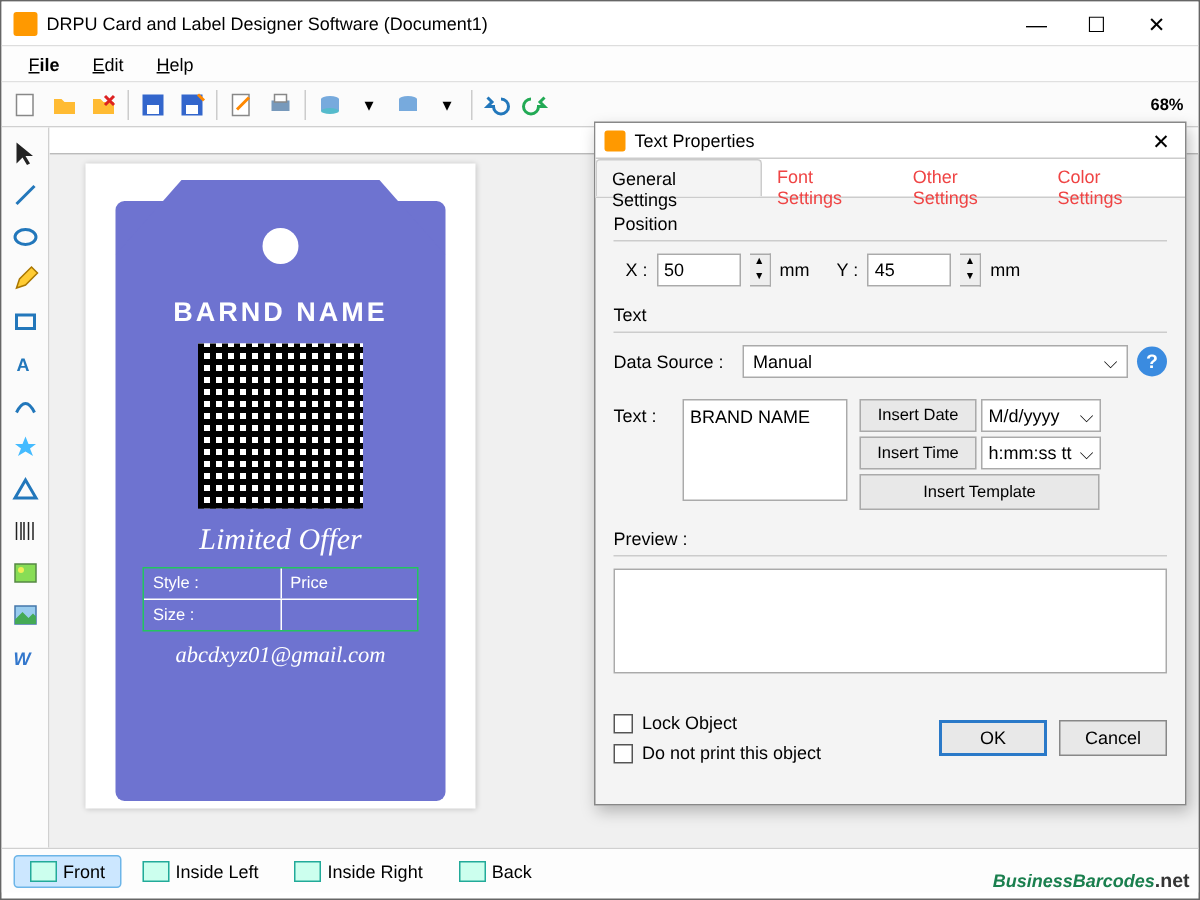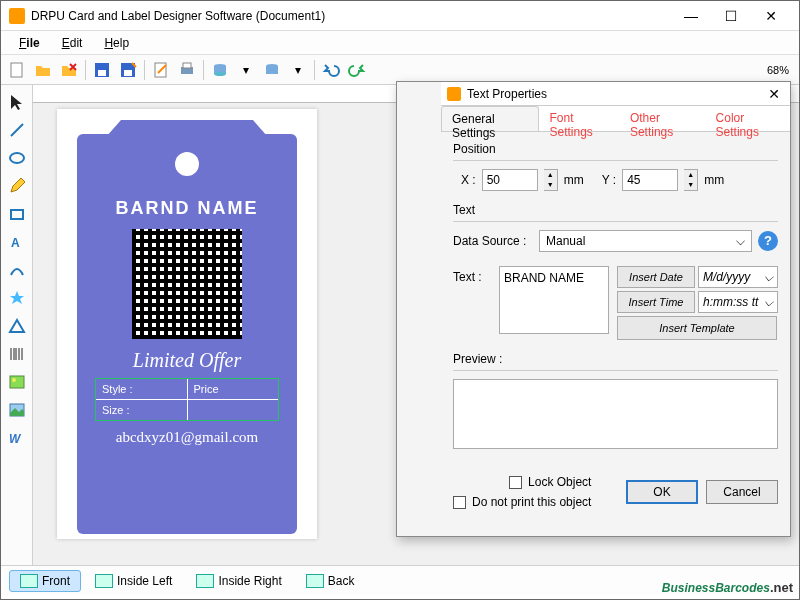--- a/index.html
+++ b/index.html
@@ -8,45 +8,45 @@
 .titlebar .app-icon { width: 16px; height: 16px; background: #f90; margin-right: 6px; border-radius: 2px; }
 .titlebar .title { flex: 1; font-size: 12px; }
 .titlebar .winbtns { display: flex; gap: 0; }
 .titlebar .winbtn { width: 40px; height: 28px; display: flex; align-items: center; justify-content: center; cursor: pointer; font-size: 14px; }
 .menubar { height: 24px; display: flex; align-items: center; padding: 0 8px; gap: 2px; background: #fdfdfd; border-bottom: 1px solid #e0e0e0; }
 .menubar .menu { padding: 18px 10px; cursor: pointer; }
 .menubar .menu span { text-decoration: underline; }
 .toolbar { height: 30px; display: flex; align-items: center; padding: 0 4px; gap: 2px; background: #fbfbfb; border-bottom: 1px solid #d0d0d0; }
 .toolbar .tbtn { width: 24px; height: 24px; display: flex; align-items: center; justify-content: center; cursor: pointer; border-radius: 2px; }
 .toolbar .sep { width: 1px; height: 20px; background: #ccc; margin: 0 2px; }
-.toolbar .zoom { margin-left: auto; padding: 0 6px; font-size: 11px; }
+.toolbar .zoom { margin-left: auto; padding: 0 6px; font-size: 11px; font-weight: bold; }
 .main { display: flex; height: 480px; }
 .sidebar { width: 32px; background: #fbfbfb; border-right: 1px solid #d0d0d0; display: flex; flex-direction: column; align-items: center; padding-top: 4px; gap: 2px; }
 .sidebar .sbtn { width: 26px; height: 26px; display: flex; align-items: center; justify-content: center; cursor: pointer; border-radius: 2px; }
 .canvas-area { flex: 1; background: #f0f0f0; position: relative; overflow: hidden; }
 .ruler-h { position: absolute; top: 0; left: 0; right: 0; height: 18px; background: #fff; border-bottom: 1px solid #bbb; }
 .canvas { position: absolute; top: 24px; left: 24px; width: 260px; height: 430px; background: #fff; box-shadow: 0 0 4px rgba(0,0,0,0.2); }
 .tag { position: absolute; top: 25px; left: 20px; width: 220px; height: 400px; background: #6e73d0; border-radius: 6px; }
 .tag-top { position: absolute; top: -14px; left: 0; right: 0; height: 50px; background: #6e73d0; clip-path: polygon(20% 0, 80% 0, 100% 100%, 0 100%); }
 .tag-hole { position: absolute; top: 18px; left: 50%; transform: translateX(-50%); width: 24px; height: 24px; background: #fff; border-radius: 50%; }
 .tag-content { position: absolute; top: 56px; left: 0; right: 0; bottom: 0; padding: 8px 14px; text-align: center; color: #fff; }
 .brand { font-weight: 900; font-size: 18px; letter-spacing: 2px; font-family: Impact, sans-serif; }
 .qr { width: 110px; height: 110px; background: #fff; margin: 10px auto; background-image: repeating-linear-gradient(0deg,#000 0 4px,#fff 4px 8px), repeating-linear-gradient(90deg,#000 0 4px,transparent 4px 8px); background-blend-mode: multiply; }
 .offer { font-style: italic; font-size: 20px; font-family: cursive; margin: 6px 0; }
 .tag-table { border: 1px solid #22c55e; margin: 6px 4px; }
 .tag-table .row { display: flex; border-bottom: 1px solid #fff; }
 .tag-table .row:last-child { border-bottom: none; }
 .tag-table .cell { padding: 4px 6px; font-size: 11px; text-align: left; flex: 1; }
 .tag-table .cell.r { border-left: 1px solid #fff; }
-.email { font-family: cursive; font-size: 15px; margin-top: 8px; }
+.email { font-style: italic; font-family: cursive; font-size: 15px; margin-top: 8px; }
 .pages { height: 30px; background: #fdfdfd; border-top: 1px solid #d0d0d0; display: flex; align-items: center; padding: 0 8px; gap: 4px; }
 .pages .ptab { display: flex; gap: 4px; padding: 3px 10px; cursor: pointer; }
 .pages .ptab.active { background: #cce7ff; border: 1px solid #6cb5e8; border-radius: 3px; }
 .pages .picon { width: 18px; height: 14px; border: 1px solid #2a9; background: #cfe; }
-.dialog { position: absolute; top: 80px; left: 395px; width: 395px; height: 456px; background: #f4f4f4; border: 1px solid #888; box-shadow: 2px 4px 10px rgba(0,0,0,0.25); padding-left: 44px; }
+.dialog { position: absolute; top: 80px; left: 395px; width: 395px; height: 456px; background: #f4f4f4; border: 1px solid #888; box-shadow: 2px 4px 10px rgba(0,0,0,0.25); }
 .dlg-title { height: 24px; background: #fff; display: flex; align-items: center; padding: 0 6px; border-bottom: 1px solid #ccc; }
 .dlg-title .dicon { width: 14px; height: 14px; background: #f90; margin-right: 6px; border-radius: 2px; }
 .dlg-title .dtxt { flex: 1; font-size: 12px; }
 .dlg-title .dclose { width: 20px; text-align: center; cursor: pointer; font-size: 14px; }
 .dlg-tabs { display: flex; height: 26px; background: #fff; border-bottom: 1px solid #ccc; }
 .dlg-tabs .dtab { padding: 5px 10px; font-size: 12px; color: #ef4444; cursor: pointer; }
 .dlg-tabs .dtab.active { background: #f4f4f4; border: 1px solid #ccc; border-bottom: none; border-radius: 3px 3px 0 0; color: #000; }
 .dlg-body { padding: 10px 12px; }
 .group { margin-bottom: 12px; }
 .group-title { font-size: 12px; margin-bottom: 4px; }
@@ -56,28 +56,28 @@
 .num-input { width: 56px; height: 22px; border: 1px solid #aaa; background: #fff; padding: 0 4px; display: flex; align-items: center; }
 .spin { width: 14px; height: 22px; display: flex; flex-direction: column; border: 1px solid #aaa; border-left: none; }
 .spin div { flex: 1; font-size: 7px; text-align: center; line-height: 9px; cursor: pointer; background: #eee; }
 .ds-row { display: flex; align-items: center; gap: 6px; }
 .ds-row label { width: 80px; }
 .select { flex: 1; height: 22px; border: 1px solid #aaa; background: #fff; display: flex; align-items: center; padding: 0 6px; justify-content: space-between; cursor: pointer; }
 .help { width: 20px; height: 20px; background: #3a8be0; color: #fff; border-radius: 50%; text-align: center; line-height: 20px; font-weight: bold; cursor: pointer; font-size: 13px; }
 .text-row { display: flex; gap: 8px; align-items: flex-start; }
 .text-row label { width: 38px; padding-top: 4px; }
 .textarea { width: 110px; height: 68px; border: 1px solid #aaa; background: #fff; padding: 4px; resize: none; overflow-y: scroll; }
-.insert-col { display: flex; flex-direction: column; gap: 3px; font-style: italic; }
+.insert-col { display: flex; flex-direction: column; gap: 3px; }
 .insert-row { display: flex; gap: 3px; }
 .ins-btn { width: 78px; height: 22px; background: #e8e8e8; border: 1px solid #aaa; font-size: 11px; cursor: pointer; display: flex; align-items: center; justify-content: center; }
 .ins-sel { width: 80px; height: 22px; border: 1px solid #aaa; background: #fff; display: flex; align-items: center; padding: 0 4px; font-size: 11px; justify-content: space-between; cursor: pointer; }
 .ins-tpl { width: 160px; height: 24px; background: #e8e8e8; border: 1px solid #aaa; font-size: 11px; cursor: pointer; display: flex; align-items: center; justify-content: center; }
 .preview-box { height: 70px; border: 1px solid #aaa; background: #fff; margin-top: 4px; }
 .dlg-footer { display: flex; align-items: center; padding: 4px 12px 10px; gap: 8px; }
-.chk-row { display: flex; align-items: center; gap: 6px; font-size: 12px; justify-content: flex-end; }
+.chk-row { display: flex; align-items: center; gap: 6px; font-size: 12px; }
 .chk { width: 13px; height: 13px; border: 1px solid #555; background: #fff; cursor: pointer; }
 .dlg-btns { margin-left: auto; display: flex; gap: 8px; }
 .dlg-btn { width: 72px; height: 24px; background: #e8e8e8; border: 1px solid #888; cursor: pointer; display: flex; align-items: center; justify-content: center; }
 .dlg-btn.primary { border: 2px solid #2a79c8; }
 .watermark { position: absolute; bottom: 2px; right: 6px; font-size: 20px; font-weight: bold; color: #1a7f4e; font-style: italic; }
 .watermark .net { font-size: 13px; color: #333; font-style: normal; }
 svg { display: block; }
 </style>
 </head>
 <body>

